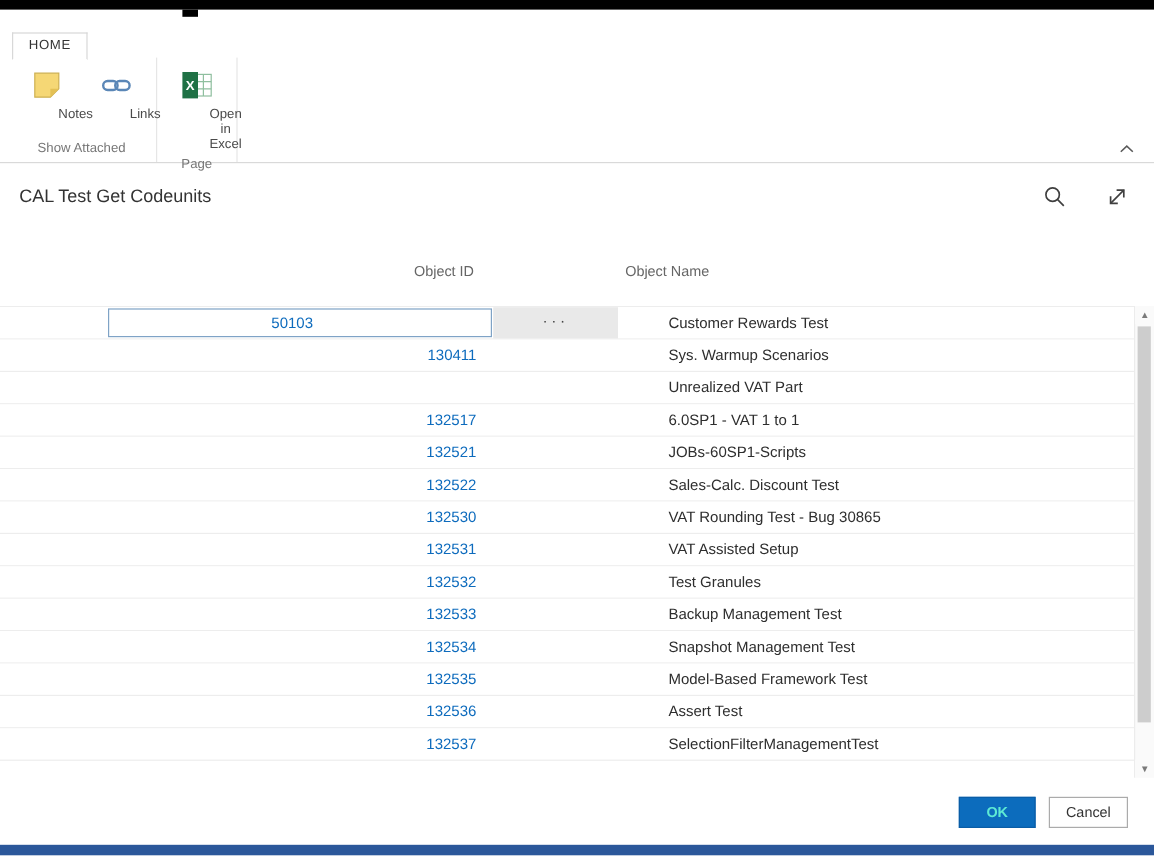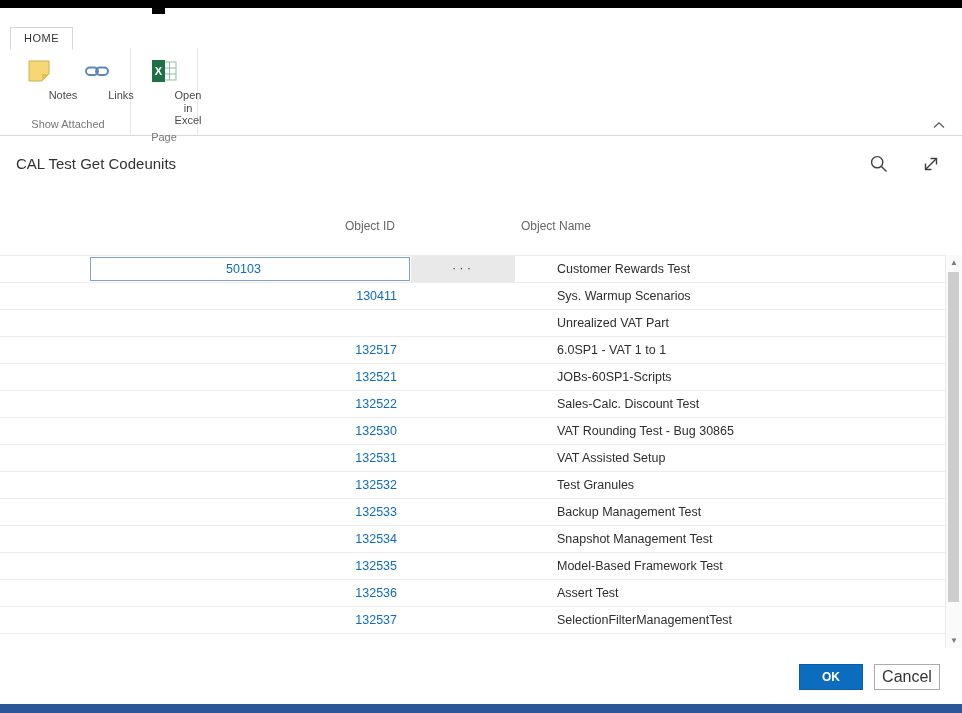--- a/index.html
+++ b/index.html
@@ -74,27 +74,27 @@
     position: absolute; left: 0; right: 0; height: 15px; font-size: 8px; color: #7a7a7a;
     text-align: center; line-height: 15px; cursor: pointer; background: #fafafa;
   }
   .scroll-up { top: 0; }
   .scroll-down { bottom: 0; }
   .scroll-thumb { position: absolute; top: 17px; left: 2px; right: 3px; height: 330px; background: #cdcdcd; cursor: grab; }
 
   
   .ok-btn {
     position: absolute; left: 799px; top: 664px; width: 64px; height: 26px;
-    background: var(--ok-blue); border: 1px solid #0a5da6; color: #ffffff; font-weight: bold;
+    background: var(--ok-blue); border: 1px solid #0a5da6; color: #5eead4; font-weight: bold;
     font-size: 12px; text-align: center; line-height: 24px; cursor: pointer;
   }
   .cancel-btn {
     position: absolute; left: 874px; top: 664px; width: 66px; height: 26px;
     background: #fff; border: 1px solid #ababab; color: #333;
-    font-size: 16px; text-align: center; line-height: 24px; cursor: pointer;
+    font-size: 12px; text-align: center; line-height: 24px; cursor: pointer;
   }
 
   .bottom-strip { position: absolute; bottom: 0; left: 0; width: 100%; height: 9px; background: var(--bottom-strip); }
 </style>
 </head>
 <body>
 
 <div class="window">
 
   <div class="topbar"></div>

